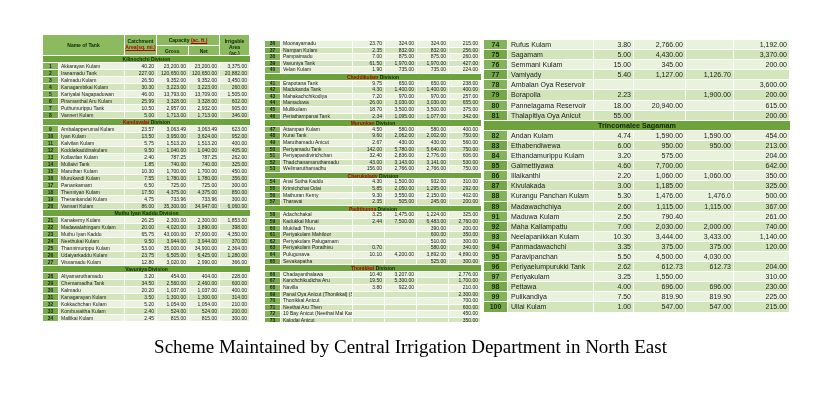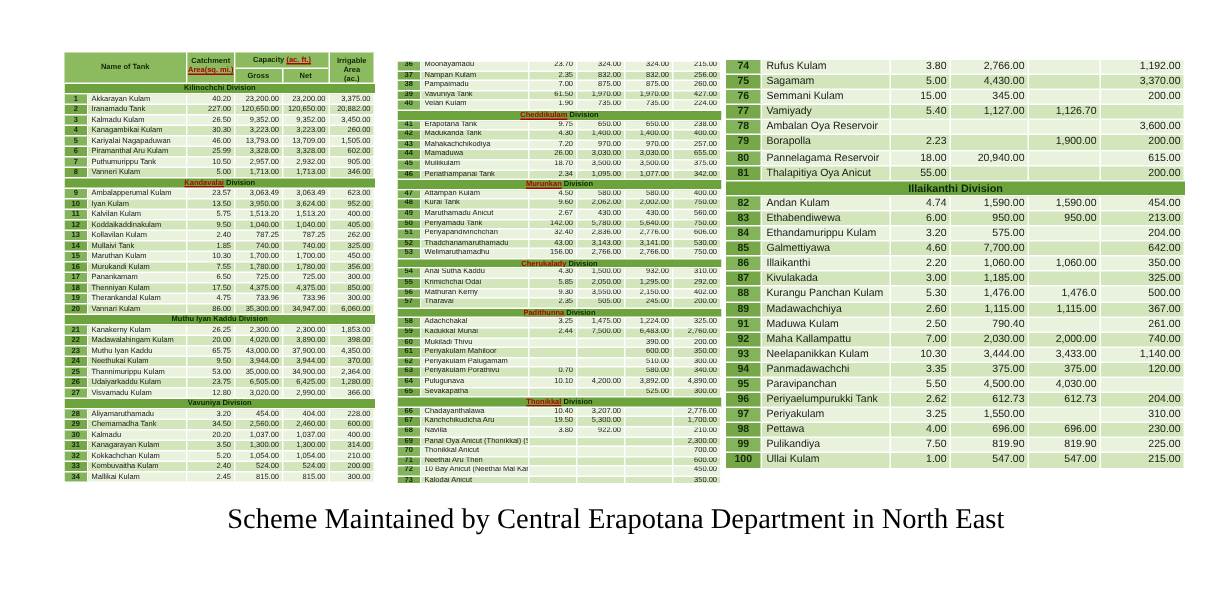--- a/index.html
+++ b/index.html
@@ -717,21 +717,21 @@
         <div class="cell c5" style="width: 56px;">615.00</div>
       </div>
       <div class="trow dark">
         <div class="cell c0" style="width: 24px;">81</div>
         <div class="cell c1" style="width: 86px;">Thalapitiya Oya Anicut</div>
         <div class="cell c2" style="width: 40px;">55.00</div>
         <div class="cell c3" style="width: 52px;"></div>
         <div class="cell c4" style="width: 48px;"></div>
         <div class="cell c5" style="width: 56px;">200.00</div>
       </div>
-      <div class="band">Illaikanthi Division</div>
+      <div class="band">Trincomalee Sagamam</div>
       <div class="trow light">
         <div class="cell c0" style="width: 24px;">82</div>
         <div class="cell c1" style="width: 86px;">Andan Kulam</div>
         <div class="cell c2" style="width: 40px;">4.74</div>
         <div class="cell c3" style="width: 52px;">1,590.00</div>
         <div class="cell c4" style="width: 48px;">1,590.00</div>
         <div class="cell c5" style="width: 56px;">454.00</div>
       </div>
       <div class="trow dark">
         <div class="cell c0" style="width: 24px;">83</div>
@@ -864,15 +864,15 @@
       <div class="trow dark">
         <div class="cell c0" style="width: 24px;">100</div>
         <div class="cell c1" style="width: 86px;">Ullai Kulam</div>
         <div class="cell c2" style="width: 40px;">1.00</div>
         <div class="cell c3" style="width: 52px;">547.00</div>
         <div class="cell c4" style="width: 48px;">547.00</div>
         <div class="cell c5" style="width: 56px;">215.00</div>
       </div>
     </div>
 
-  <div class="caption">Scheme Maintained by Central Erapotana Department in North East</div>
+  <div class="caption">Scheme Maintained by Central Irrigation Department in North East</div>
 
 </div>
 
 </body></html>

